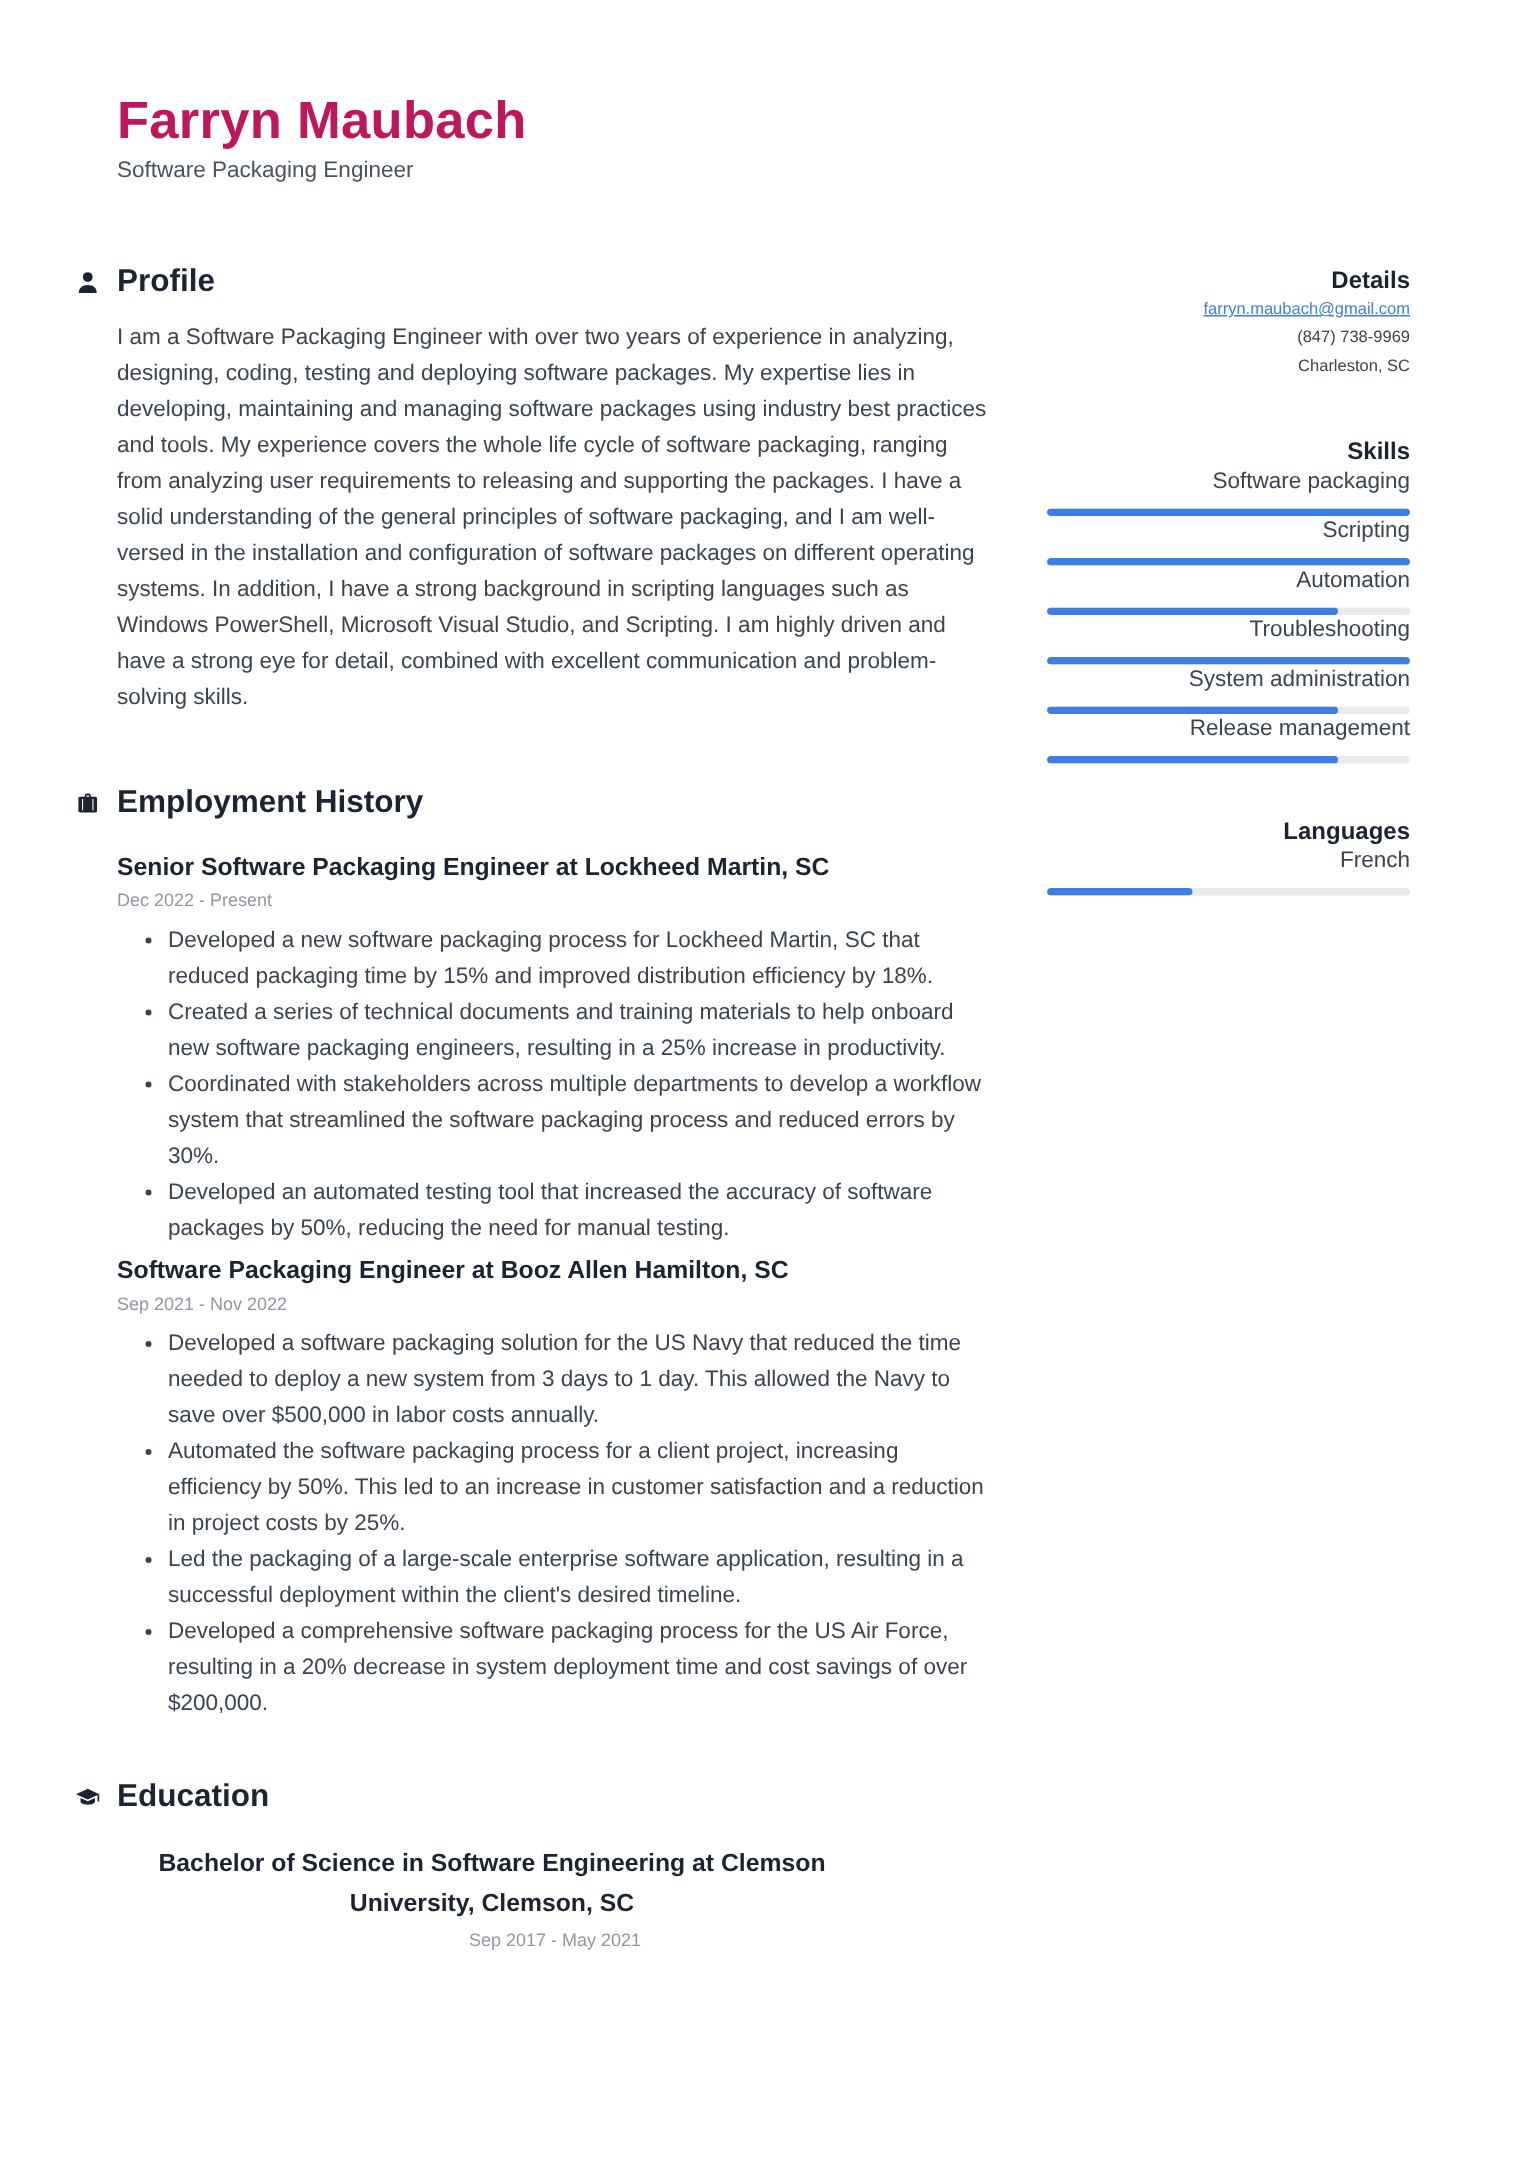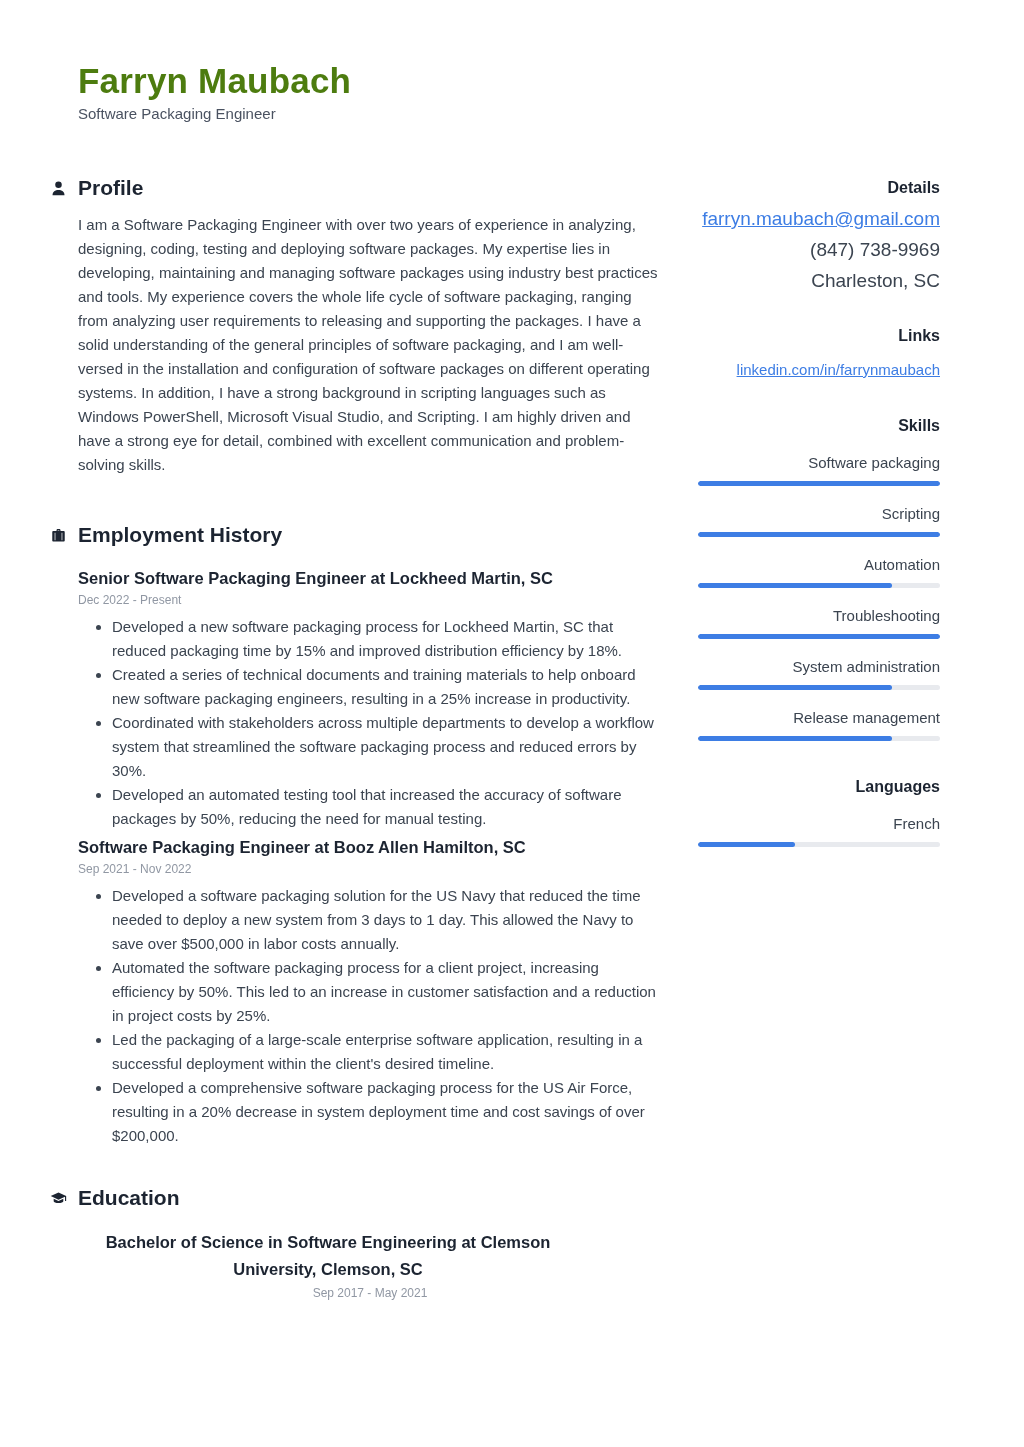--- a/index.html
+++ b/index.html
@@ -9,21 +9,21 @@
     font-family: "Liberation Sans", sans-serif;
     color: #3b4450;
     overflow: hidden;
   }
   .page { display: flex; padding-top: 60px; }
 
   
   .main { margin-left: 50px; width: 612px; }
   .person-name {
     margin-left: 28px;
-    font-size: 35px; font-weight: 700; color: #4d7c0f;
+    font-size: 35px; font-weight: 700; color: #be185d;
     line-height: 42px; letter-spacing: 0.2px;
   }
   .person-title { margin-left: 28px; margin-top: 3px; font-size: 15px; color: #4a5261; }
 
   .section { margin-top: 54px; }
   .section-head { display: flex; align-items: center; gap: 11px; }
   .section-head .icon { width: 17px; height: 17px; flex: 0 0 17px; display: flex; }
   .section-head .icon svg { width: 17px; height: 17px; fill: #1c2431; }
   .section-title { font-size: 21px; font-weight: 700; color: #1c2431; }
 
@@ -41,26 +41,26 @@
   .section-education { margin-top: 38px; text-align: center; }
   .edu-item { margin-top: 19px; }
   .edu-title { line-height: 26.5px; max-width: 500px; }
   .edu-dates { margin-top: 4px; }
 
   
   .sidebar { margin-left: 36px; width: 242px; padding-top: 119px; text-align: right; }
   .side-heading { font-size: 16px; font-weight: 700; color: #1c2431; }
   .side-section { margin-top: 37px; }
   .side-section:first-child { margin-top: 0; }
-  .detail-item { margin-top: 12px; font-size: 19px; line-height: 19px; color: #3b4450; }
+  .detail-item { font-size: 11px; line-height: 19px; color: #3b4450; }
   a.link-item { color: #3d7de4; text-decoration: underline; }
   .link-row { margin-top: 16px; font-size: 15px; }
 
   .side-skills { margin-top: 39px; }
-  .bar-item { margin-top: 18px; }
+  .bar-item { }
   .bar-label { font-size: 15px; color: #3b4450; line-height: 19px; }
   .bar-track { margin-top: 9px; height: 5px; background: #e8eaee; border-radius: 3px; overflow: hidden; }
   .bar-fill { height: 100%; background: #3d7de4; border-radius: 3px; }
 
   .hobby { margin-top: 11px; font-size: 15px; line-height: 19.5px; color: #3b4450; }
 </style>
 </head>
 <body>
 
 <div class="page">
@@ -141,28 +141,20 @@
 
   <div class="sidebar">
 
     <div class="side-section">
       <div class="side-heading">Details</div>
       <div class="detail-item"><a href="#" class="link-item">farryn.maubach@gmail.com</a></div>
       <div class="detail-item">(847) 738-9969</div>
       <div class="detail-item">Charleston, SC</div>
     </div>
 
-    <div class="side-section">
-      <div class="side-heading">Links</div>
-      <div>
-  <div class="link-row">
-    <a href="#" class="link-item">linkedin.com/in/farrynmaubach</a>
-  </div>
-</div>
-    </div>
 
     <div class="side-section side-skills">
       <div class="side-heading">Skills</div>
       <div>
   <div class="bar-item">
     <div class="bar-label">Software packaging</div>
     <div class="bar-track">
       <div class="bar-fill" style="width: 100%;"></div>
     </div>
   </div>

